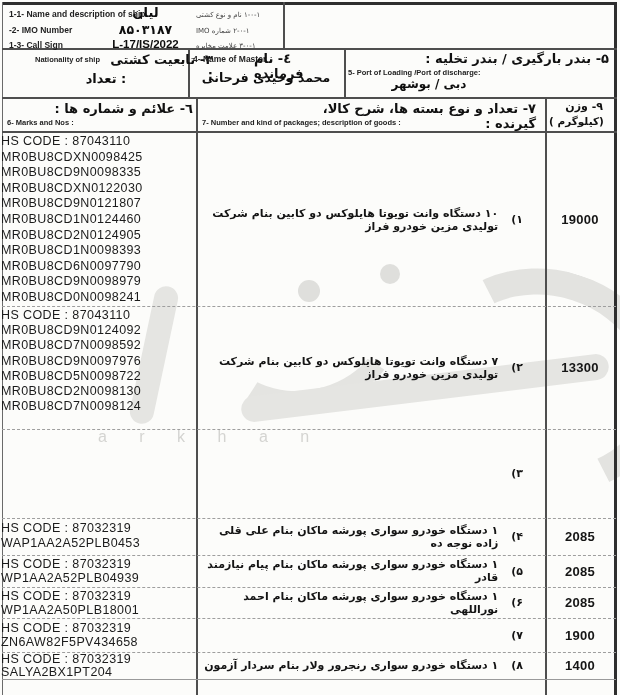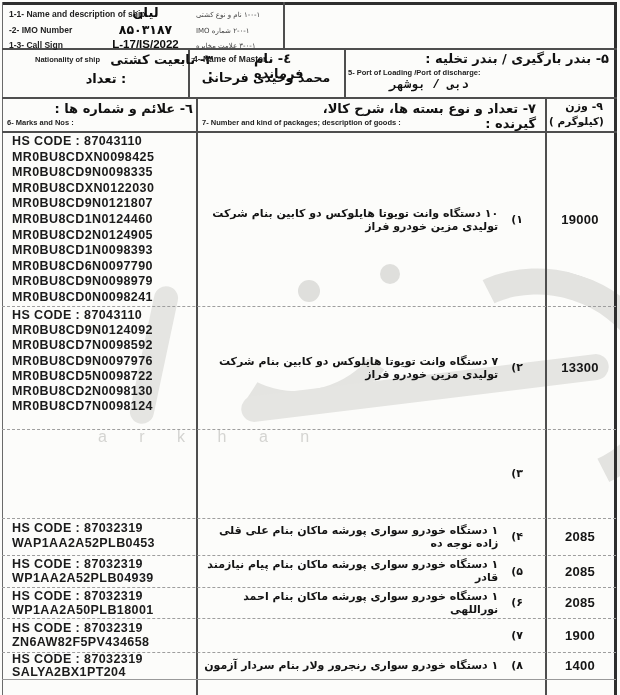--- a/index.html
+++ b/index.html
@@ -26,22 +26,22 @@
     letter-spacing:14px;font-family:"Liberation Sans",sans-serif;white-space:pre;
   }
   
   .en-tiny{font-size:8px;font-weight:bold;color:#222;z-index:3;}
   .en-label{font-size:8.5px;font-weight:bold;color:#222;z-index:3;}
   .fa{font-family:"DejaVu Sans", sans-serif;direction:rtl;z-index:3;}
   .fa-tiny{font-size:7px;color:#444;}
   .fa-label{font-size:13px;font-weight:bold;color:#111;}
   .val-bold{font-weight:bold;color:#0e0e0e;}
   .marks{
-    font-family:"Liberation Sans",sans-serif;font-size:12.5px;font-weight:700;
-    color:#1b1b1b;letter-spacing:0.4px;z-index:3;position:absolute;left:12px;width:186px;
+    font-family:"Liberation Sans",sans-serif;font-size:12.5px;font-weight:400;
+    color:#1b1b1b;letter-spacing:0.4px;z-index:3;position:absolute;left:1px;width:186px;
   }
   .desc{
     position:absolute;left:198px;width:345px;display:flex;align-items:center;
     direction:rtl;gap:13px;padding-right:20px;box-sizing:border-box;z-index:3;
     font-family:"DejaVu Sans",sans-serif;font-size:11px;font-weight:bold;color:#141414;
   }
   .wt{
     position:absolute;left:545px;width:70px;display:flex;align-items:center;justify-content:center;
     font-size:13px;font-weight:600;color:#151515;z-index:3;letter-spacing:0.3px;
   }
@@ -107,21 +107,21 @@
 
   <div class="abs" style="left:188px;top:48px;width:156px;height:49px;">
     <span class="abs en-label" style="left:5px;top:6px;">4-  Name of Master</span>
     <span class="abs fa fa-label" style="left:66px;top:3px;width:86px;text-align:left;">٤- نام فرمانده</span>
     <span class="abs fa val-bold" style="left:0px;top:22px;width:156px;text-align:center;font-size:12.5px;">محمد وحیدی فرحانی</span>
   </div>
 
   <div class="abs" style="left:344px;top:48px;width:270px;height:49px;">
     <span class="abs fa fa-label" style="left:60px;top:3px;width:205px;text-align:right;">۵- بندر بارگیری / بندر تخلیه :</span>
     <span class="abs en-tiny" style="left:4px;top:20px;font-size:7.5px;">5- Port  of Loading /Port of discharge:</span>
-    <span class="abs fa val-bold" style="left:30px;top:29px;width:110px;text-align:center;font-size:12px;font-family:Liberation Mono, monospace;">دبی / بوشهر</span>
+    <span class="abs fa val-bold" style="left:30px;top:29px;width:110px;text-align:center;font-size:12px;">دبی / بوشهر</span>
   </div>
 
   <div class="abs" style="left:3px;top:97px;width:193px;height:34px;">
     <span class="abs fa fa-label" style="left:40px;top:4px;width:150px;text-align:right;">٦- علائم و شماره ها :</span>
     <span class="abs en-tiny" style="left:4px;top:21px;font-size:7.5px;">6- Marks and Nos :</span>
   </div>
   <div class="abs" style="left:196px;top:97px;width:349px;height:34px;">
     <span class="abs fa fa-label" style="left:90px;top:4px;width:250px;text-align:right;">۷- تعداد و نوع بسته ها، شرح کالا، گیرنده :</span>
     <span class="abs en-tiny" style="left:6px;top:21px;font-size:7.5px;">7- Number and kind of packages; description of goods :</span>
   </div>

